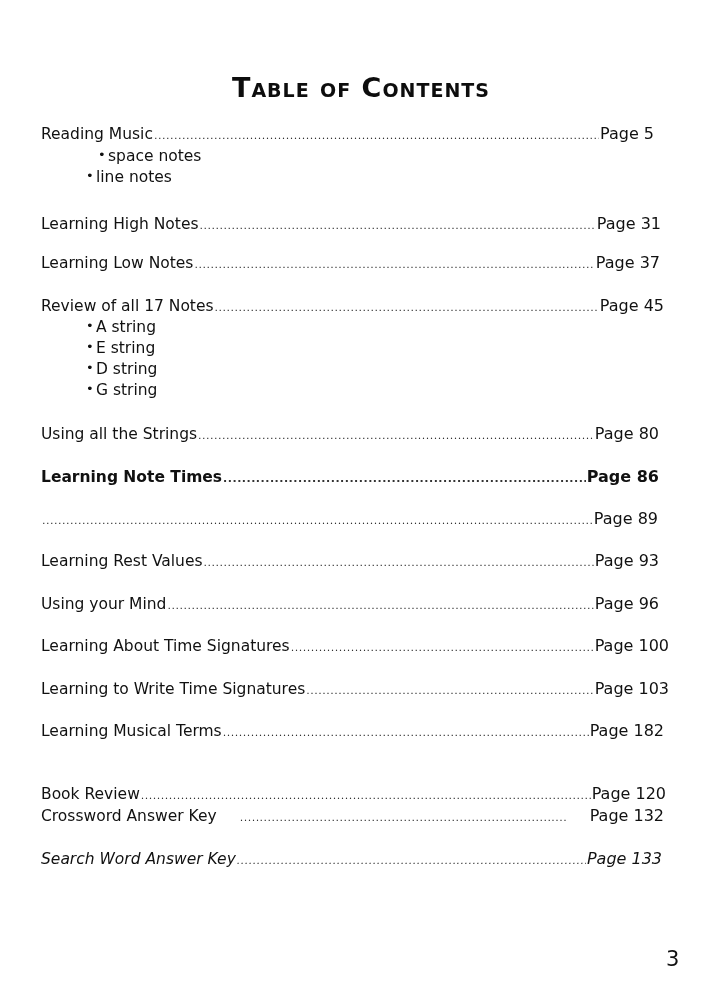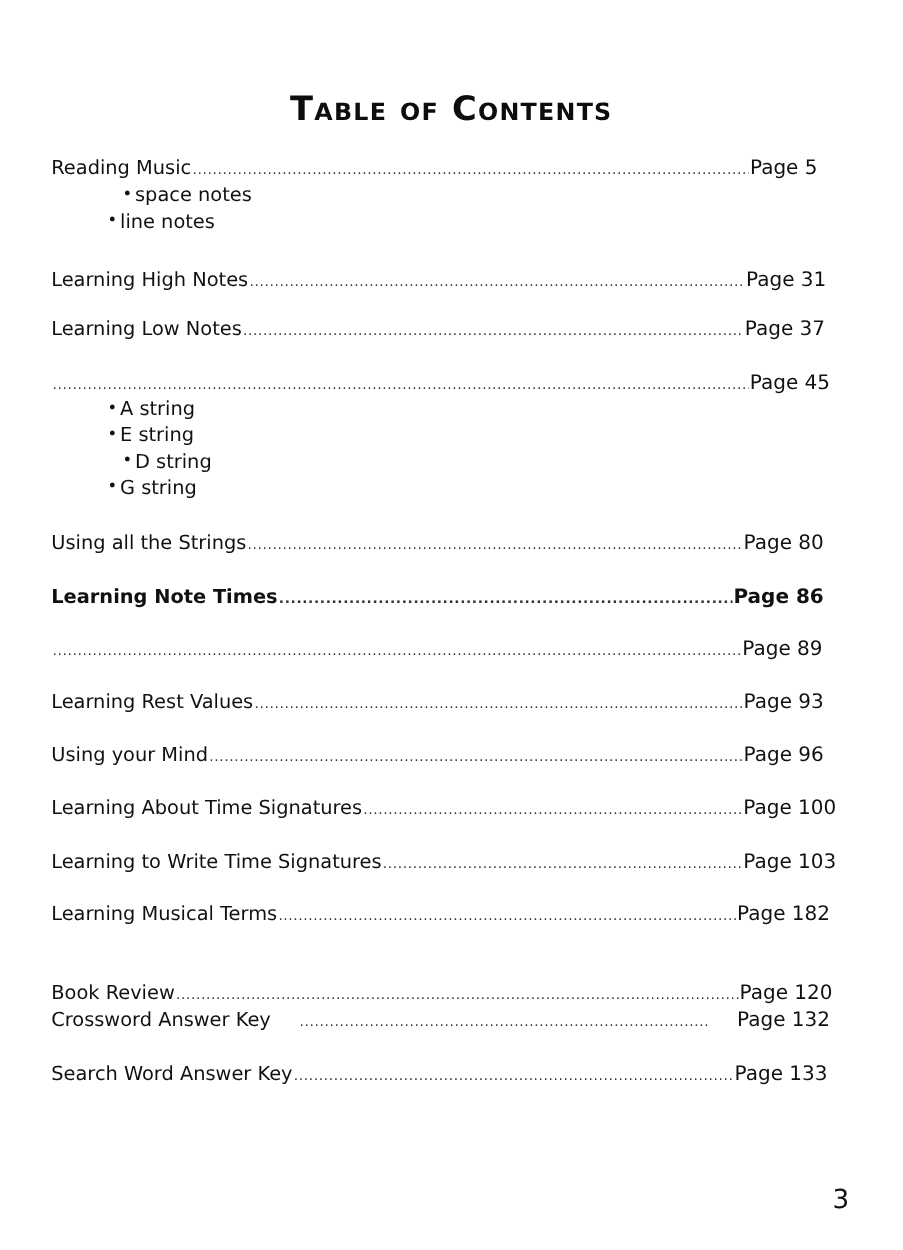--- a/index.html
+++ b/index.html
@@ -106,30 +106,31 @@
     <span class="page">Page 31</span>
   </div>
 
   <div class="entry" style="top:253px; width:619px;text-align:center;">
     <span class="label">Learning Low Notes</span>
     <span class="leader"></span>
     <span class="page">Page 37</span>
   </div>
 
   <div class="entry" style="top:296px; width:623px;">
+    <span class="label">Review of all 17 Notes</span>
     <span class="leader"></span>
     <span class="page">Page 45</span>
   </div>
   <div class="sub" style="top:318px;">
     <span class="bullet">•</span><span>A string</span>
   </div>
   <div class="sub" style="top:339px;">
     <span class="bullet">•</span><span>E string</span>
   </div>
-  <div class="sub" style="top:360px;margin-left:12px;">
+  <div class="sub" style="top:360px;">
     <span class="bullet">•</span><span>D string</span>
   </div>
   <div class="sub" style="top:381px;">
     <span class="bullet">•</span><span>G string</span>
   </div>
 
   <div class="entry" style="top:424px; width:618px;">
     <span class="label">Using all the Strings</span>
     <span class="leader"></span>
     <span class="page">Page 80</span>
@@ -181,21 +182,21 @@
     <span class="leader"></span>
     <span class="page">Page 120</span>
   </div>
 
   <div class="entry" style="top:806px; width:623px;gap:22px;">
     <span class="label">Crossword Answer Key</span>
     <span class="leader"></span>
     <span class="page">Page 132</span>
   </div>
 
-  <div class="entry" style="top:849px; width:621px;">
+  <div class="entry" style="top:849px; width:621px;font-style:italic;">
     <span class="label">Search Word Answer Key</span>
     <span class="leader"></span>
     <span class="page">Page 133</span>
   </div>
 
 </div>
 
 <div class="page-number">3</div>
 
 </body></html>

